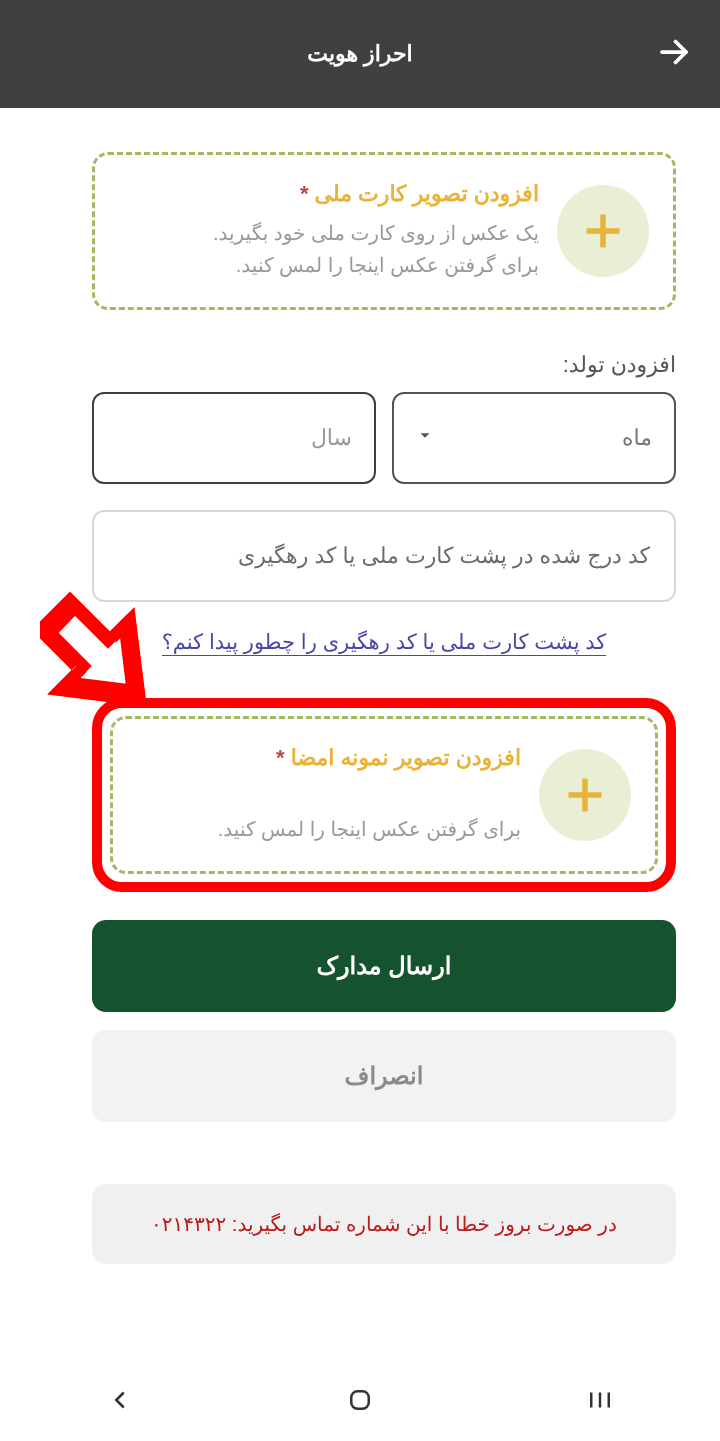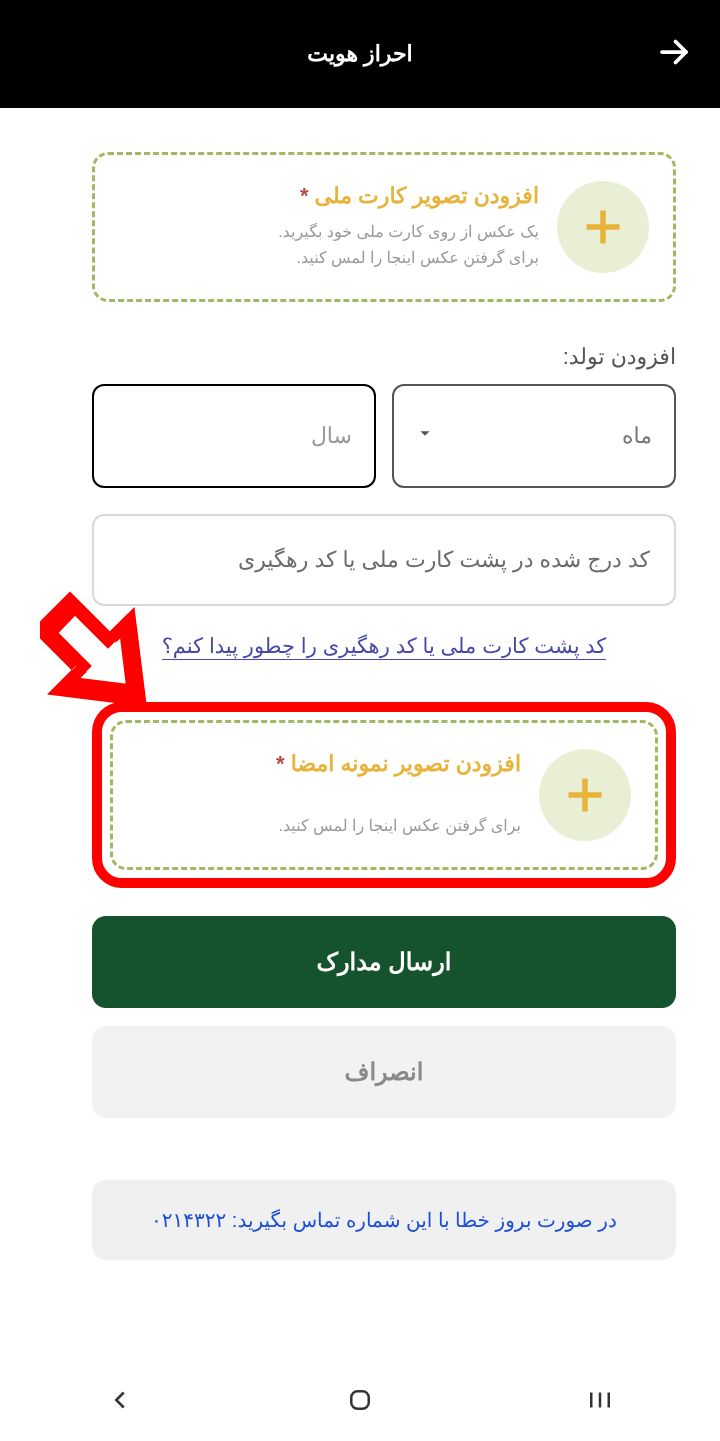--- a/index.html
+++ b/index.html
@@ -1,51 +1,51 @@
 <!DOCTYPE html>
 <html dir="rtl" lang="fa"><head>
 <meta charset="utf-8">
 <style>
 * { box-sizing: border-box; font-family: Tahoma, Arial, sans-serif; }
 body { margin: 0; padding: 0; width: 720px; height: 1441px; background: #fff; overflow: hidden; position: relative; }
 
-.header { background: #000000; color: #fff; height: 108px; display: flex; align-items: center; justify-content: center; position: relative; }
+.header { background: #404040; color: #fff; height: 108px; display: flex; align-items: center; justify-content: center; position: relative; }
 .header-title { font-size: 22px; font-weight: 600; }
 .back-arrow { position: absolute; right: 28px; top: 50%; transform: translateY(-50%); }
 
 .content { padding: 44px; margin-left: 48px; }
 
 .upload-box { border: 3px dashed #a3b862; border-radius: 16px; padding: 26px 24px; display: flex; flex-direction: row; align-items: center; gap: 18px; }
 .upload-icon { width: 92px; height: 92px; min-width: 92px; border-radius: 50%; background: #e9efd4; display: flex; align-items: center; justify-content: center; }
 .upload-text { flex: 1; text-align: right; }
 .upload-title { color: #e8b33a; font-size: 22px; font-weight: 700; margin-bottom: 10px; }
 .upload-title .req { color: #b94a4a; }
-.upload-desc { color: #999; font-size: 16px; line-height: 1.6; }
+.upload-desc { color: #999; font-size: 20px; line-height: 1.6; }
 
 .section-label { color: #555; font-size: 22px; margin: 42px 0 14px 0; text-align: right; }
 
 .date-row { display: flex; flex-direction: row-reverse; gap: 16px; }
-.date-field { flex: 1; border: 2px solid #000000; border-radius: 12px; height: 104px; display: flex; align-items: center; justify-content: flex-start; padding: 0 22px; color: #999; font-size: 22px; position: relative; }
+.date-field { flex: 1; border: 2px solid #404040; border-radius: 12px; height: 92px; display: flex; align-items: center; justify-content: flex-start; padding: 0 22px; color: #999; font-size: 22px; position: relative; }
 .date-field.month { border-color: #555; color: #777; justify-content: flex-start; }
 .dropdown { position: absolute; left: 20px; top: 50%; transform: translateY(-50%); }
 
 .code-input { margin-top: 26px; border: 2px solid #d8d8d8; border-radius: 12px; height: 92px; display: flex; align-items: center; padding: 0 24px; color: #6b6b6b; font-size: 22px; }
 
 .help-link-row { text-align: center; margin-top: 28px; position: relative; }
 .help-link { color: #4848a8; font-size: 21px; text-decoration: none; border-bottom: 1px solid #4848a8; padding-bottom: 2px; }
 
 .arrow-annot { position: absolute; left: 40px; top: 590px; pointer-events: none; z-index: 5; }
 
 .highlight-box { border: 10px solid #ff0000; border-radius: 30px; padding: 8px; margin-top: 44px; }
 
 .btn { display: block; width: 100%; border: none; border-radius: 14px; height: 92px; font-size: 24px; font-weight: 700; margin-top: 28px; cursor: pointer; }
 .btn-primary { background: #14532d; color: #fff; }
 .btn-secondary { background: #f2f2f2; color: #8a8a8a; margin-top: 18px; }
 
-.error-box { background: #f0f0f0; border-radius: 14px; height: 80px; display: flex; align-items: center; justify-content: center; color: #1d4ed8; font-size: 20px; margin-top: 62px; }
+.error-box { background: #f0f0f0; border-radius: 14px; height: 80px; display: flex; align-items: center; justify-content: center; color: #b91c1c; font-size: 20px; margin-top: 62px; }
 
 .nav-bar { position: absolute; bottom: 0; left: 0; right: 0; height: 82px; display: flex; align-items: center; justify-content: space-around; background: #fff; }
 .nav-item { width: 40px; display: flex; align-items: center; justify-content: center; }
 </style>
 </head>
 <body>
 
 <div class="header">
   <span class="header-title">احراز هویت</span>
   <span class="back-arrow">

